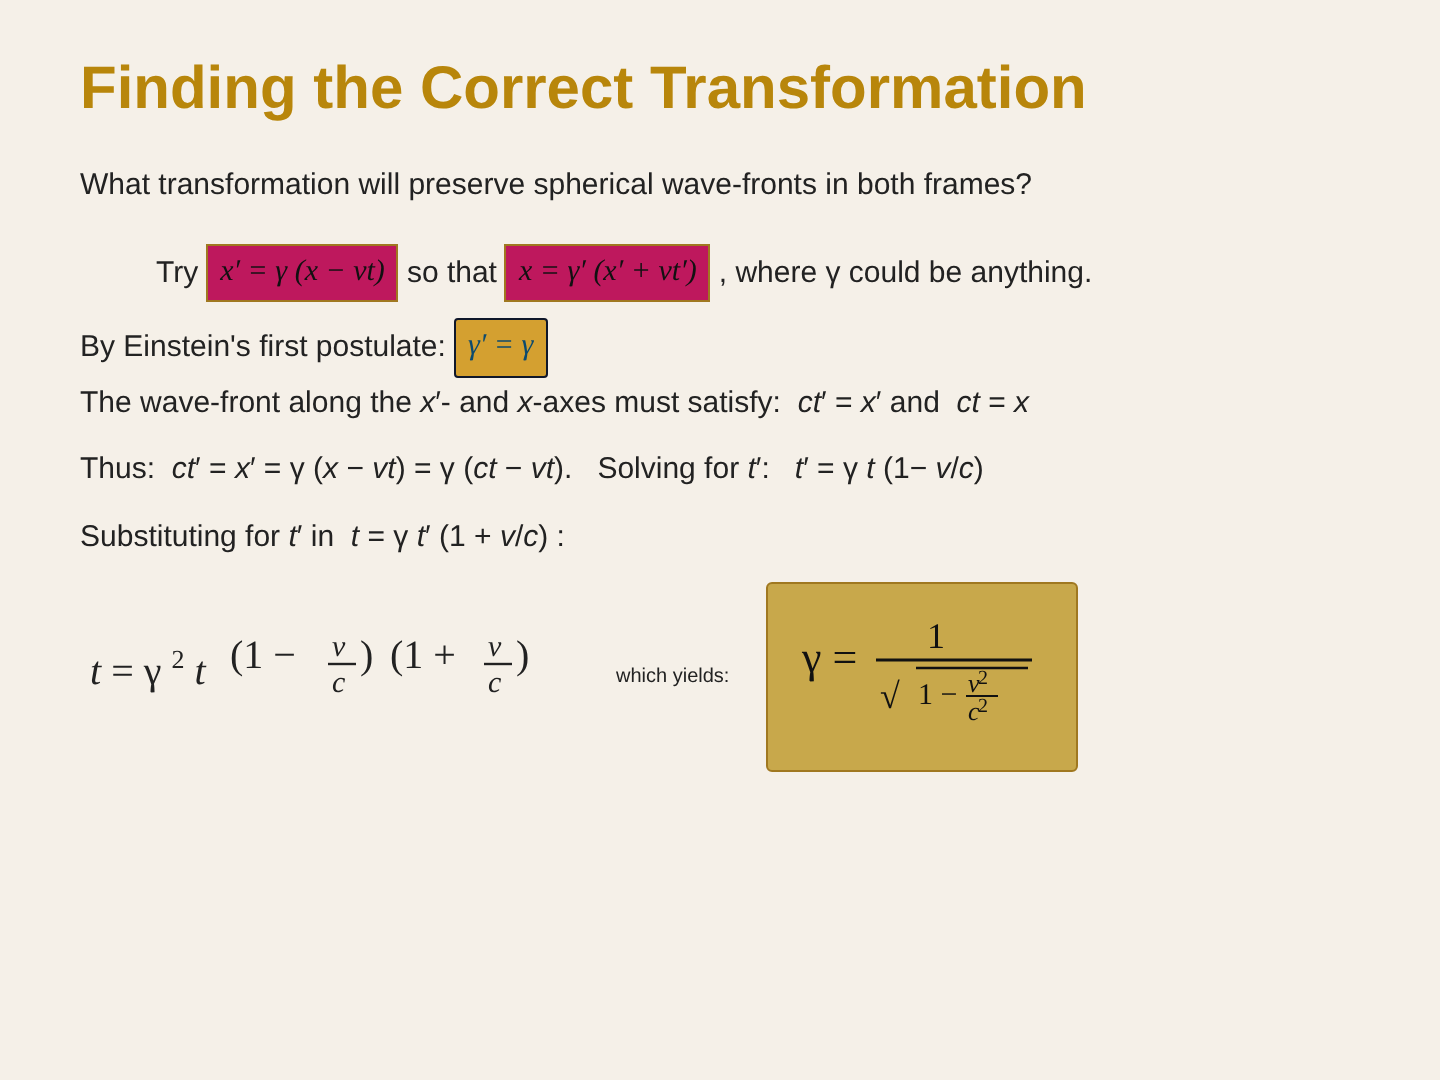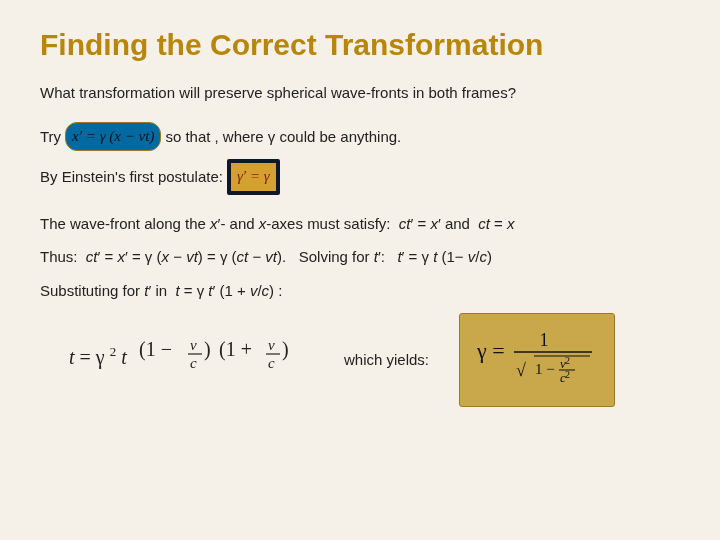--- a/index.html
+++ b/index.html
@@ -29,80 +29,80 @@
       line-height: 1.7;
     }
     .line {
       margin-bottom: 16px;
       display: flex;
       align-items: center;
       flex-wrap: wrap;
       gap: 4px;
     }
     .highlight-box {
-      background: #0369a1;
+      background: #be185d;
       border: 1px solid #a07820;
       padding: 1px 6px;
-      border-radius: 12px;
+      border-radius: 0;
       font-style: italic;
       color: #111;
       display: inline-block;
     }
     .highlight-box-orange {
       background: #d4a030;
-      border: 4px solid #0f172a;
+      border: 1px solid #0f172a;
       padding: 1px 6px;
       border-radius: 2px;
-      color: #7f1d1d;
+      color: #0c4a6e;
       display: inline-block;
     }
     .math {
       font-style: italic;
       font-family: 'Times New Roman', serif;
     }
     .formula-row {
       display: flex;
       align-items: center;
-      gap: 30px;
+      gap: 18px;
       margin-top: 10px;
-      margin-left: 24px;
     }
     .gamma-formula {
       background: #c8a84b;
       border: 1px solid #a07820;
       padding: 6px 12px;
       border-radius: 3px;
       display: inline-block;
     }
     .which-yields {
-      font-size: 15px;
+      font-size: 10px;
       color: #222;
       margin-left: 10px;
     }
   </style>
 </head>
 <body>
 
 <div class="slide">
   <div class="title">Finding the Correct Transformation</div>
 
   <div class="content">
 
     <div class="line">
       <span>What transformation will preserve spherical wave-fronts in both frames?</span>
     </div>
 
-    <div class="line" style="margin-bottom:8px;">
+    <div class="line" style="margin-bottom:8px;margin-left:38px;">
       <span>Try</span>
       <span class="highlight-box math">x′ = γ (x − vt)</span>
       <span>so that</span>
+      <span class="highlight-box math">x = γ′ (x′ + vt′)</span>
       <span>, where γ could be anything.</span>
     </div>
 
-    <div class="line" style="margin-bottom:16px;">
+    <div class="line" style="margin-bottom:0;">
       <span>By Einstein's first postulate:</span>
       <span class="highlight-box-orange math">γ′ = γ</span>
     </div>
 
     <div class="line" style="margin-bottom:8px;">
       <span>The wave-front along the <i>x</i>′- and <i>x</i>-axes must satisfy:&nbsp;&nbsp;<i>ct</i>′ = <i>x</i>′ and &nbsp;<i>ct</i> = <i>x</i></span>
     </div>
 
     <div class="line" style="margin-bottom:8px;">
       <span>Thus: &nbsp;<i>ct</i>′ = <i>x</i>′ = γ (<i>x</i> − <i>vt</i>) = γ (<i>ct</i> − <i>vt</i>).&nbsp;&nbsp; Solving for <i>t</i>′:&nbsp;&nbsp; <i>t</i>′ = γ <i>t</i> (1− <i>v</i>/<i>c</i>)</span>

